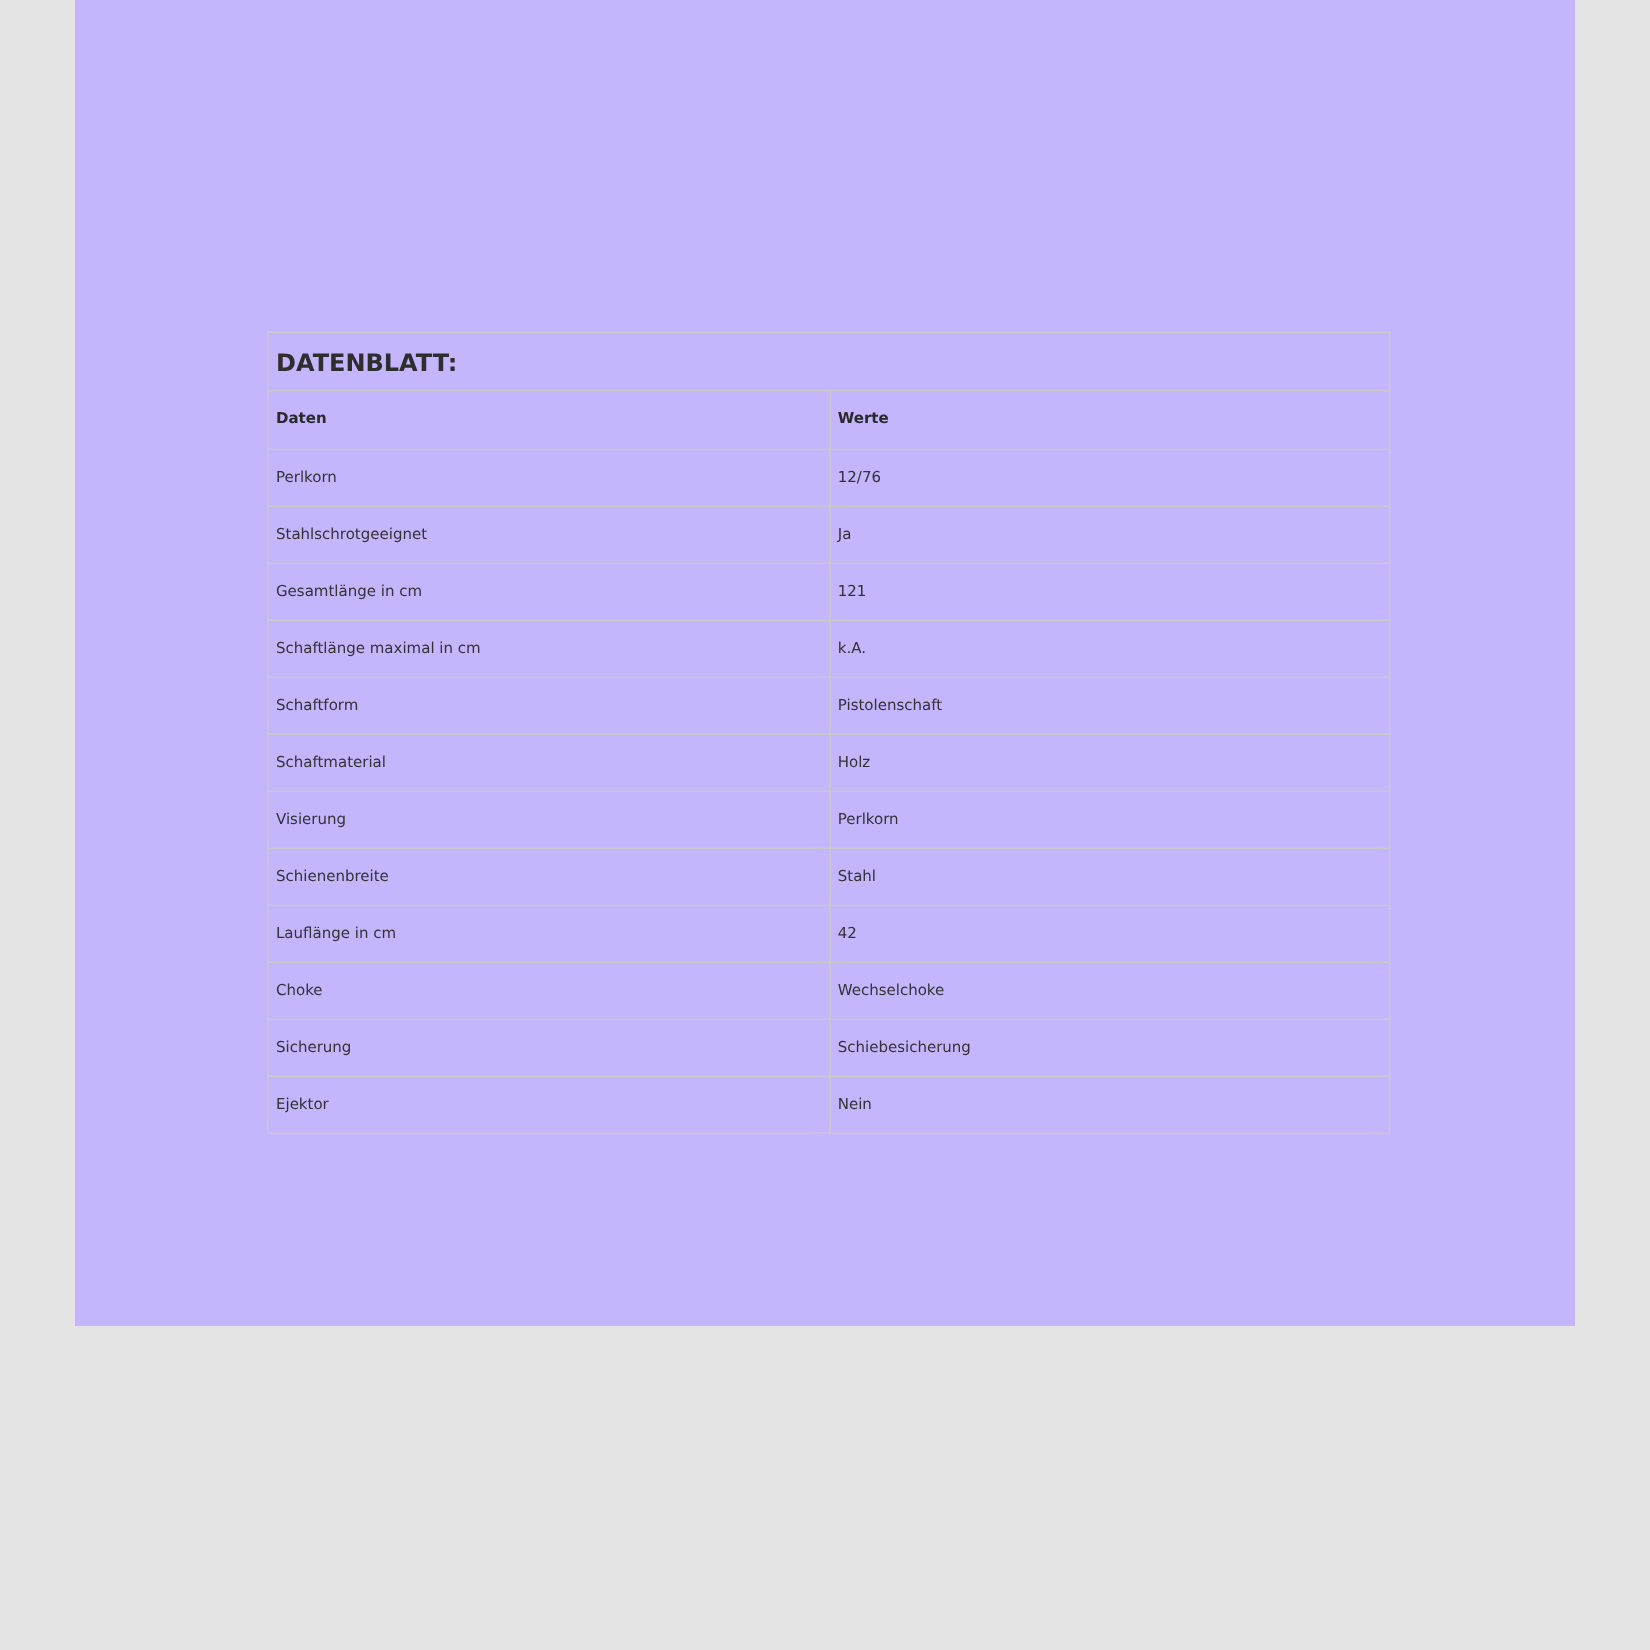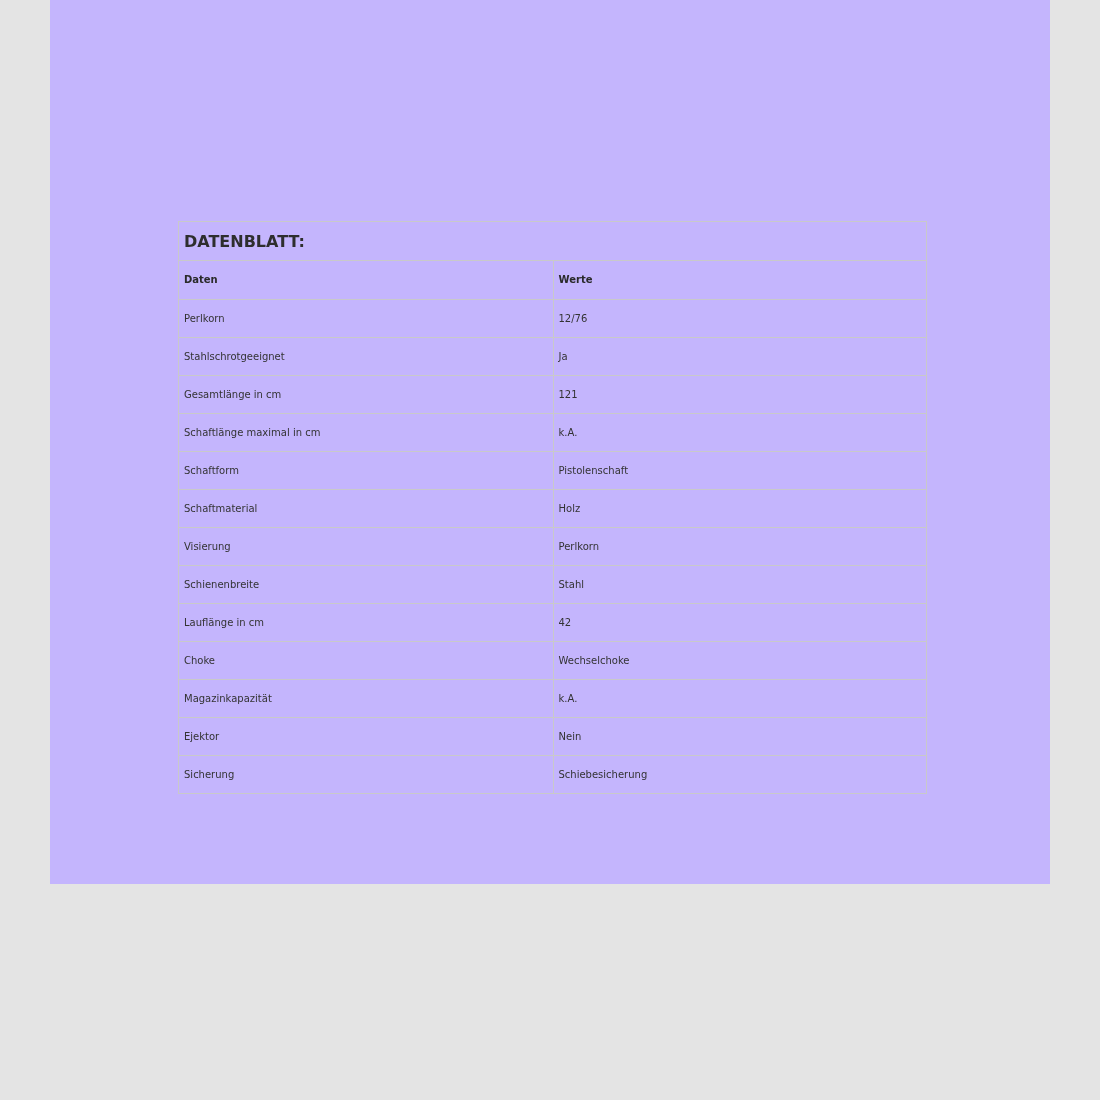--- a/index.html
+++ b/index.html
@@ -79,27 +79,23 @@
           </tr>
           <tr>
             <td class="c1">Lauflänge in cm</td>
             <td>42</td>
           </tr>
           <tr>
             <td class="c1">Choke</td>
             <td>Wechselchoke</td>
           </tr>
           <tr>
-            <td class="c1">Magazinkapazität</td>
-            <td>k.A.</td>
+            <td class="c1">Sicherung</td>
+            <td>Schiebesicherung</td>
           </tr>
           <tr>
             <td class="c1">Ejektor</td>
             <td>Nein</td>
-          </tr>
-          <tr>
-            <td class="c1">Sicherung</td>
-            <td>Schiebesicherung</td>
           </tr>
         </tbody>
     </table>
   </div>
 </div>
 
 </body></html>

